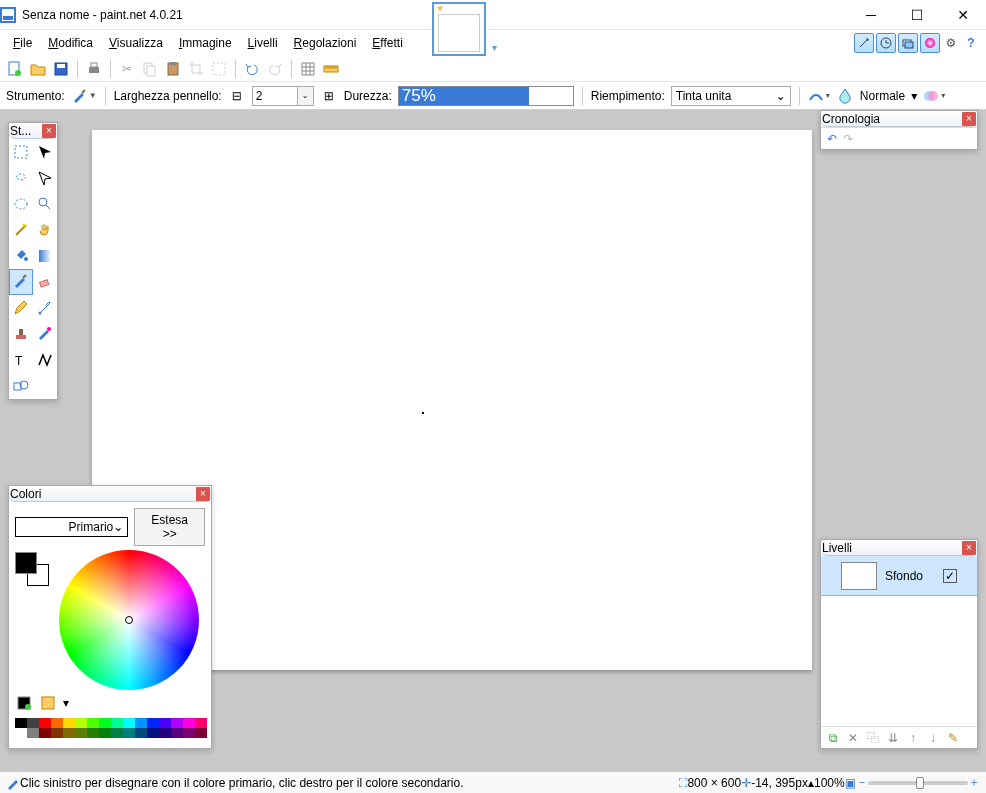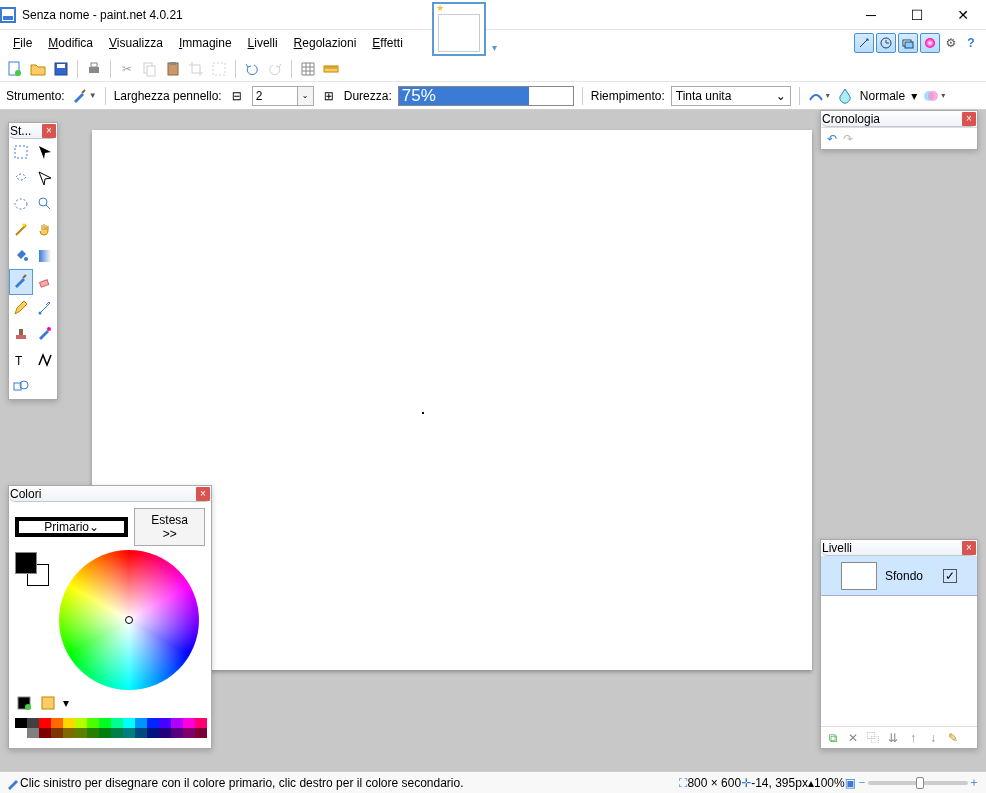--- a/index.html
+++ b/index.html
@@ -72,21 +72,21 @@
 .layer-row { height:40px; display:flex; align-items:center; gap:8px; padding:0 20px; background:#cfe6ff; border-bottom:1px solid #aad; }
 .layer-thumb { width:36px; height:28px; background:#fff; border:1px solid #888; }
 .layer-check { margin-left:auto; width:14px; height:14px; border:1px solid #555; display:flex;align-items:center;justify-content:center; }
 .layers-footer { height:22px; border-top:1px solid #ddd; display:flex; align-items:center; gap:4px; padding:0 4px; }
 .lf-btn { width:16px; height:16px; display:flex;align-items:center;justify-content:center; color:#888; }
 
 
 .colors-panel { bottom:22px; left:8px; width:204px; height:264px; }
 .colors-body { padding:6px; }
 .colors-top { display:flex; gap:6px; align-items:center; }
-.color-dd { width:116px; height:20px; border:4px solid #000000; display:flex; align-items:center; padding:0 4px; justify-content:center; }
+.color-dd { width:116px; height:20px; border:1px solid #000000; display:flex; align-items:center; padding:0 4px; justify-content:flex-end; }
 .estesa-btn { height:38px; border:1px solid #aaa; padding:0 8px; background:#f4f4f4; }
 .color-swatches { position:relative; width:36px; height:36px; margin-top:6px; }
 .sw-back { position:absolute; top:12px; left:12px; width:22px; height:22px; background:#fff; border:1px solid #000; }
 .sw-front { position:absolute; top:0; left:0; width:22px; height:22px; background:#000; border:1px solid #888; }
 .color-wheel { width:140px; height:140px; border-radius:50%; margin:4px auto 0;
   background: conic-gradient(red,magenta,blue,cyan,lime,yellow,red); position:relative; }
 .color-wheel::after { content:""; position:absolute; inset:0; border-radius:50%;
   background: radial-gradient(circle,#fff 0%, rgba(255,255,255,0) 68%); }
 .wheel-cursor { position:absolute; top:66px; left:66px; width:8px; height:8px; border:1px solid #000; border-radius:50%; background:transparent; z-index:2; }
 .palette-row { display:flex; flex-wrap:wrap; width:192px; margin-top:6px; }

